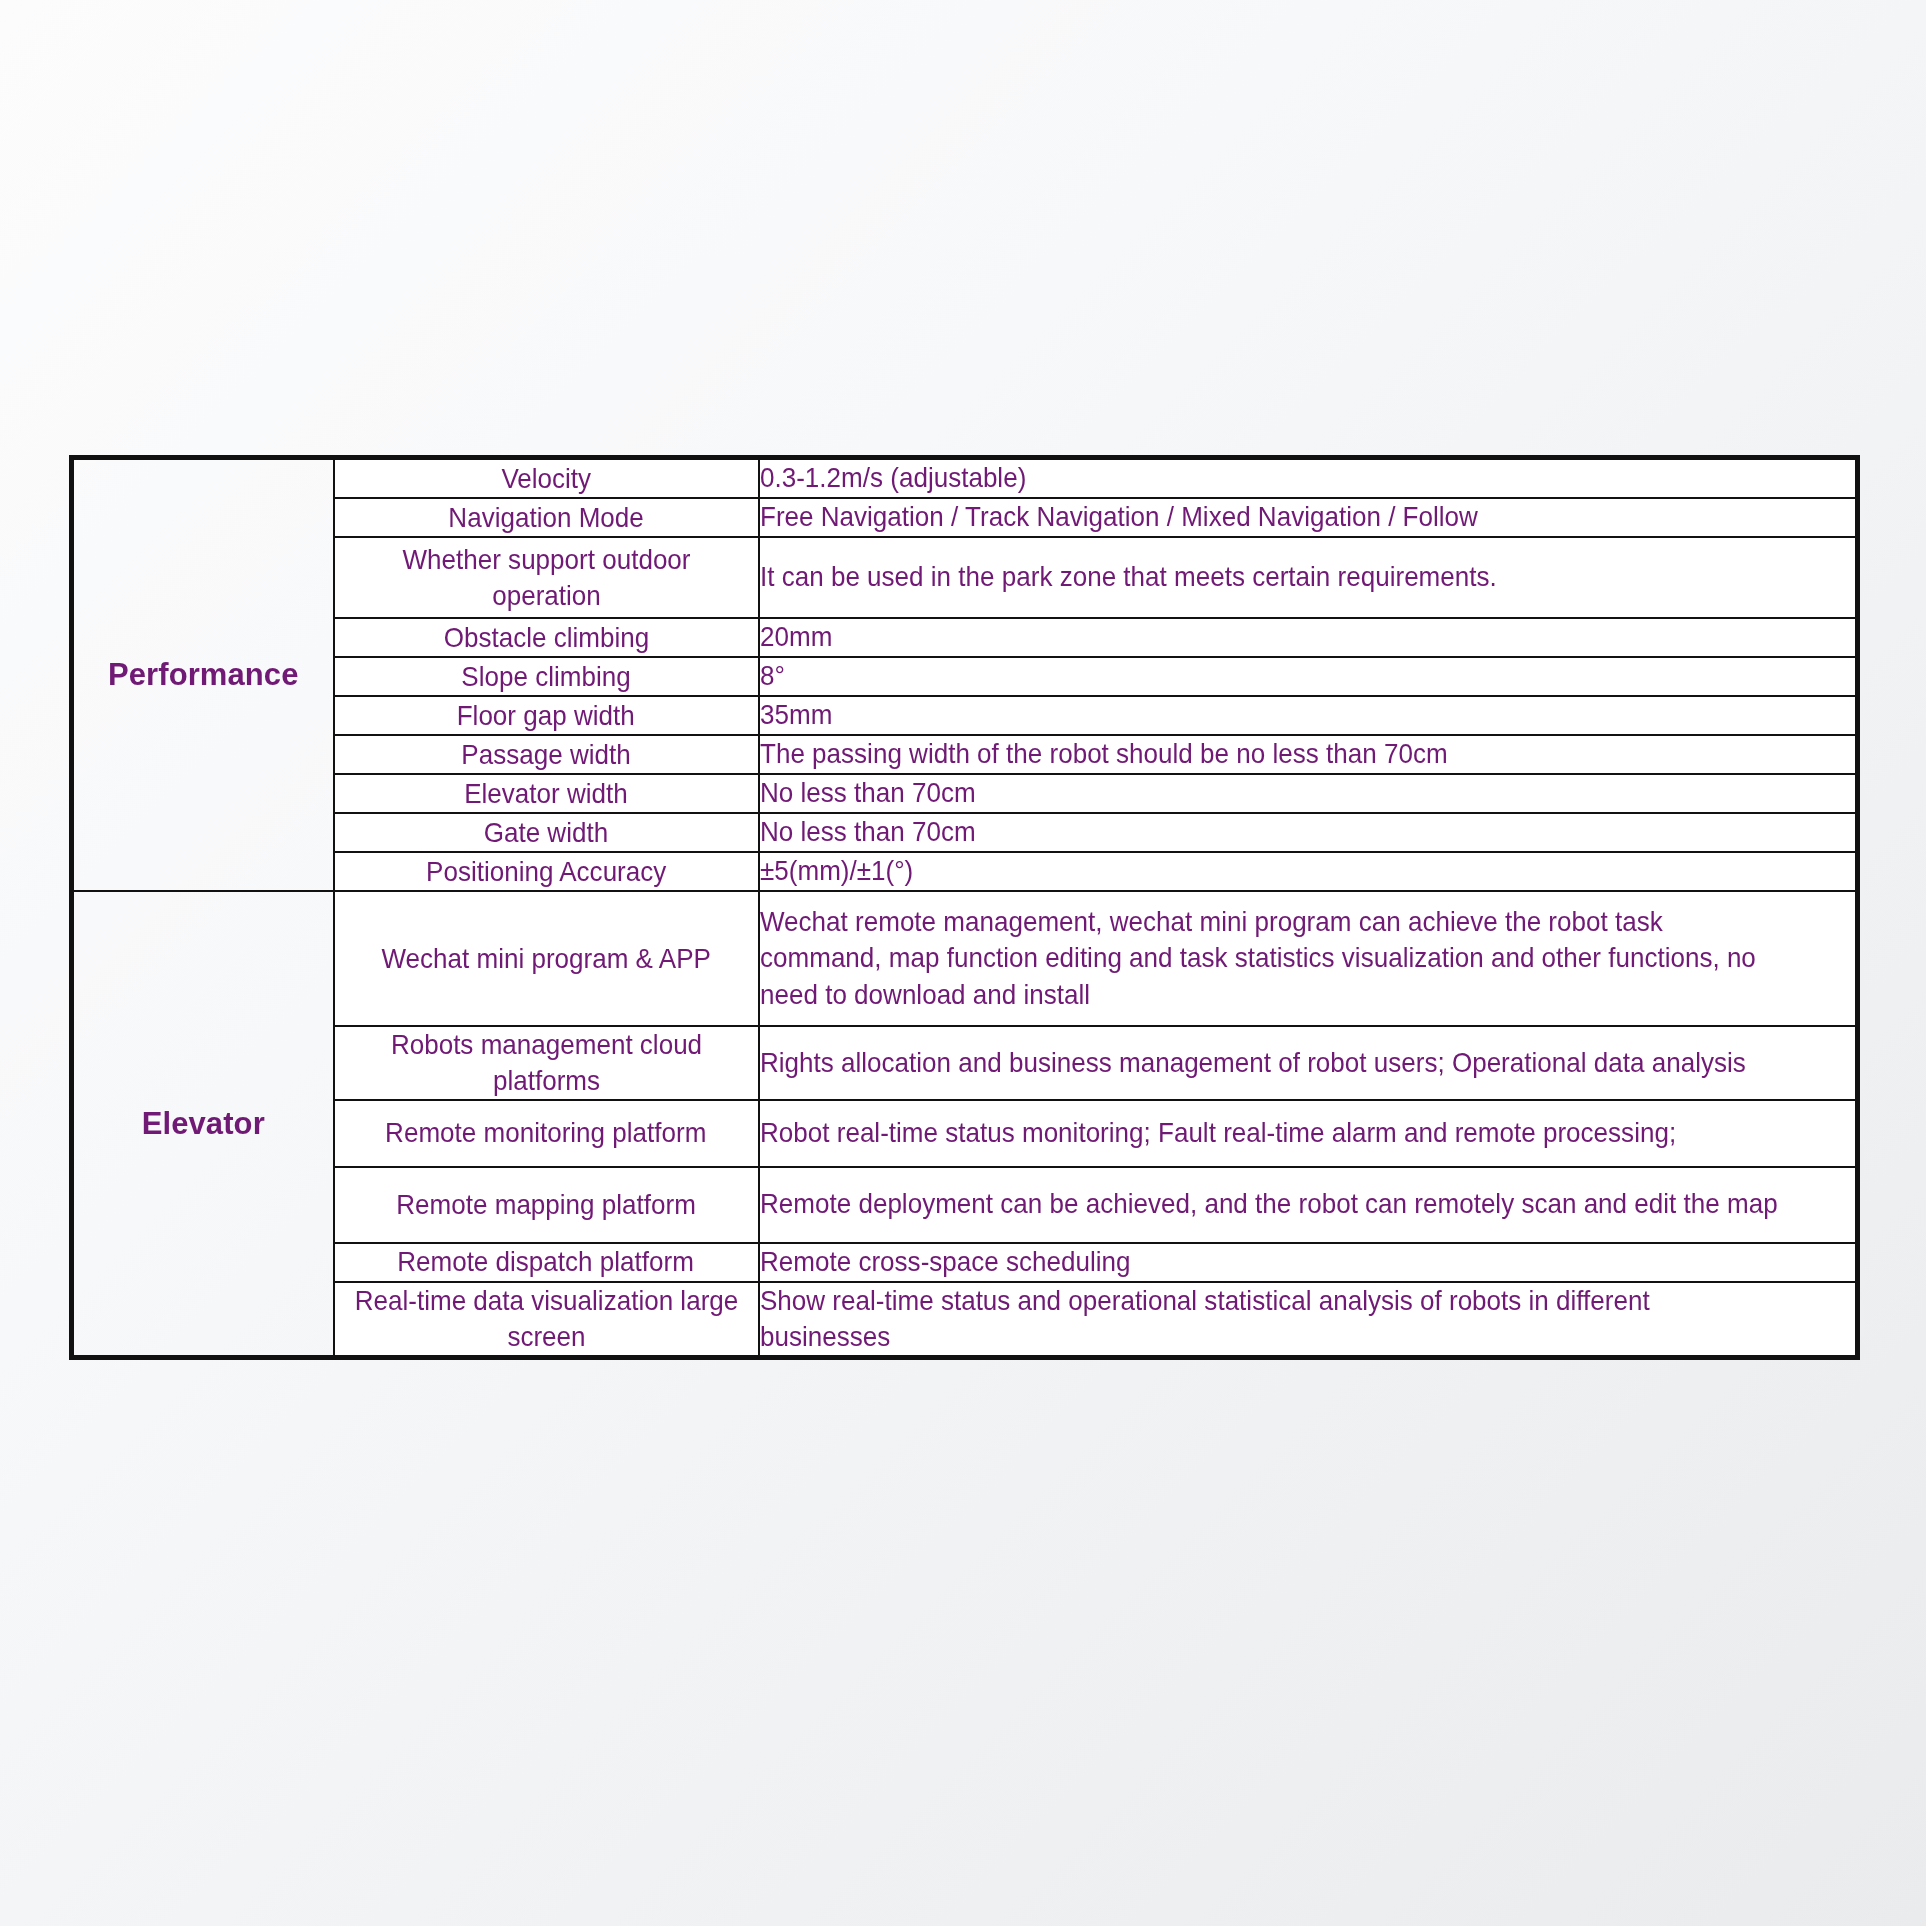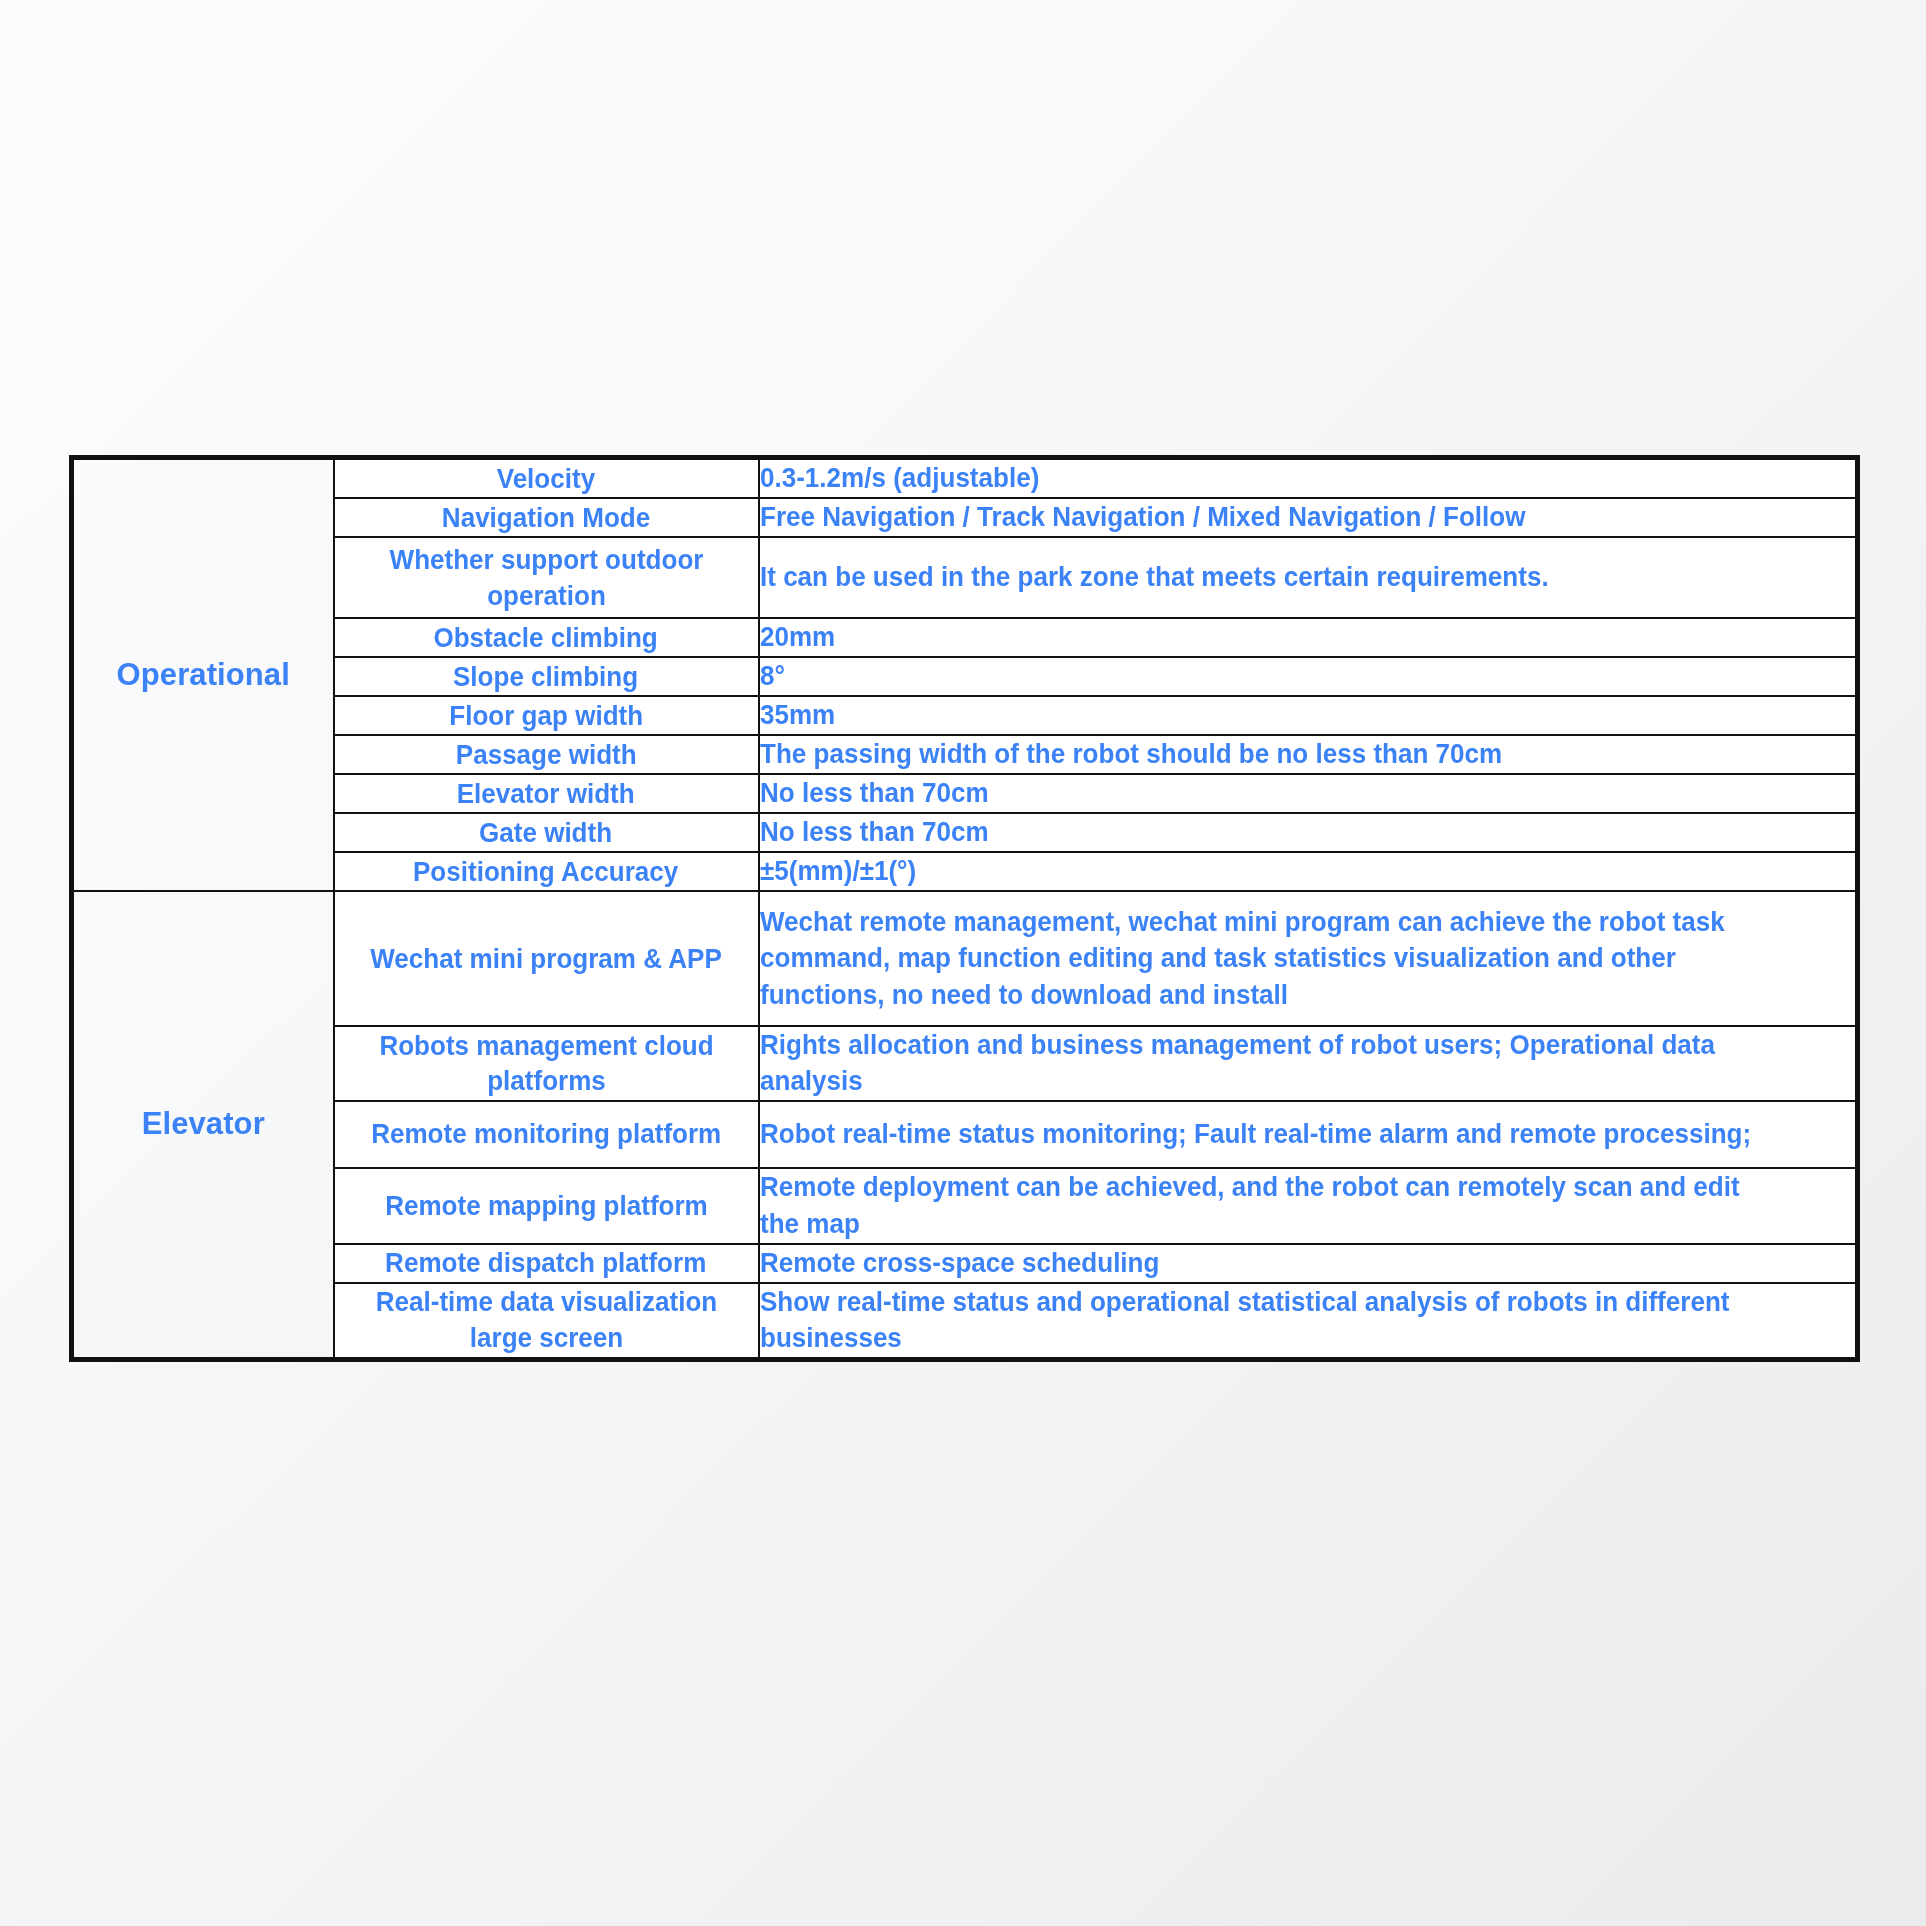--- a/index.html
+++ b/index.html
@@ -39,22 +39,21 @@
   }
 
   table.spec col.c-cat   { width: 262px; }
   table.spec col.c-label { width: 425px; }
   table.spec col.c-value { width: 1099px; }
 
   table.spec td {
     border: 2.1px solid #111111;
     padding: 0;
     vertical-align: middle;
-    color: #3b82f6;
-    font-weight: bold;
+    color: #701a75;
   }
 
   
   td.cat {
     background: transparent;
     text-align: center;
     font-family: "Liberation Sans", sans-serif;
     font-weight: bold;
     font-size: 31px;
     letter-spacing: 0.1px;
@@ -111,21 +110,21 @@
   <div id="spec-table-wrap">
     <table class="spec">
       <colgroup>
         <col class="c-cat">
         <col class="c-label">
         <col class="c-value">
       </colgroup>
       <tbody>
 
         <tr class="r-slim">
-          <td class="cat" rowspan="10">Operational</td>
+          <td class="cat" rowspan="10">Performance</td>
           <td class="label"><span>Velocity</span></td>
           <td class="value"><span>0.3-1.2m/s (adjustable)</span></td>
         </tr>
 
         <tr class="r-slim">
           <td class="label"><span>Navigation Mode</span></td>
           <td class="value"><span>Free Navigation / Track Navigation / Mixed Navigation / Follow</span></td>
         </tr>
 
         <tr class="r-tall">

